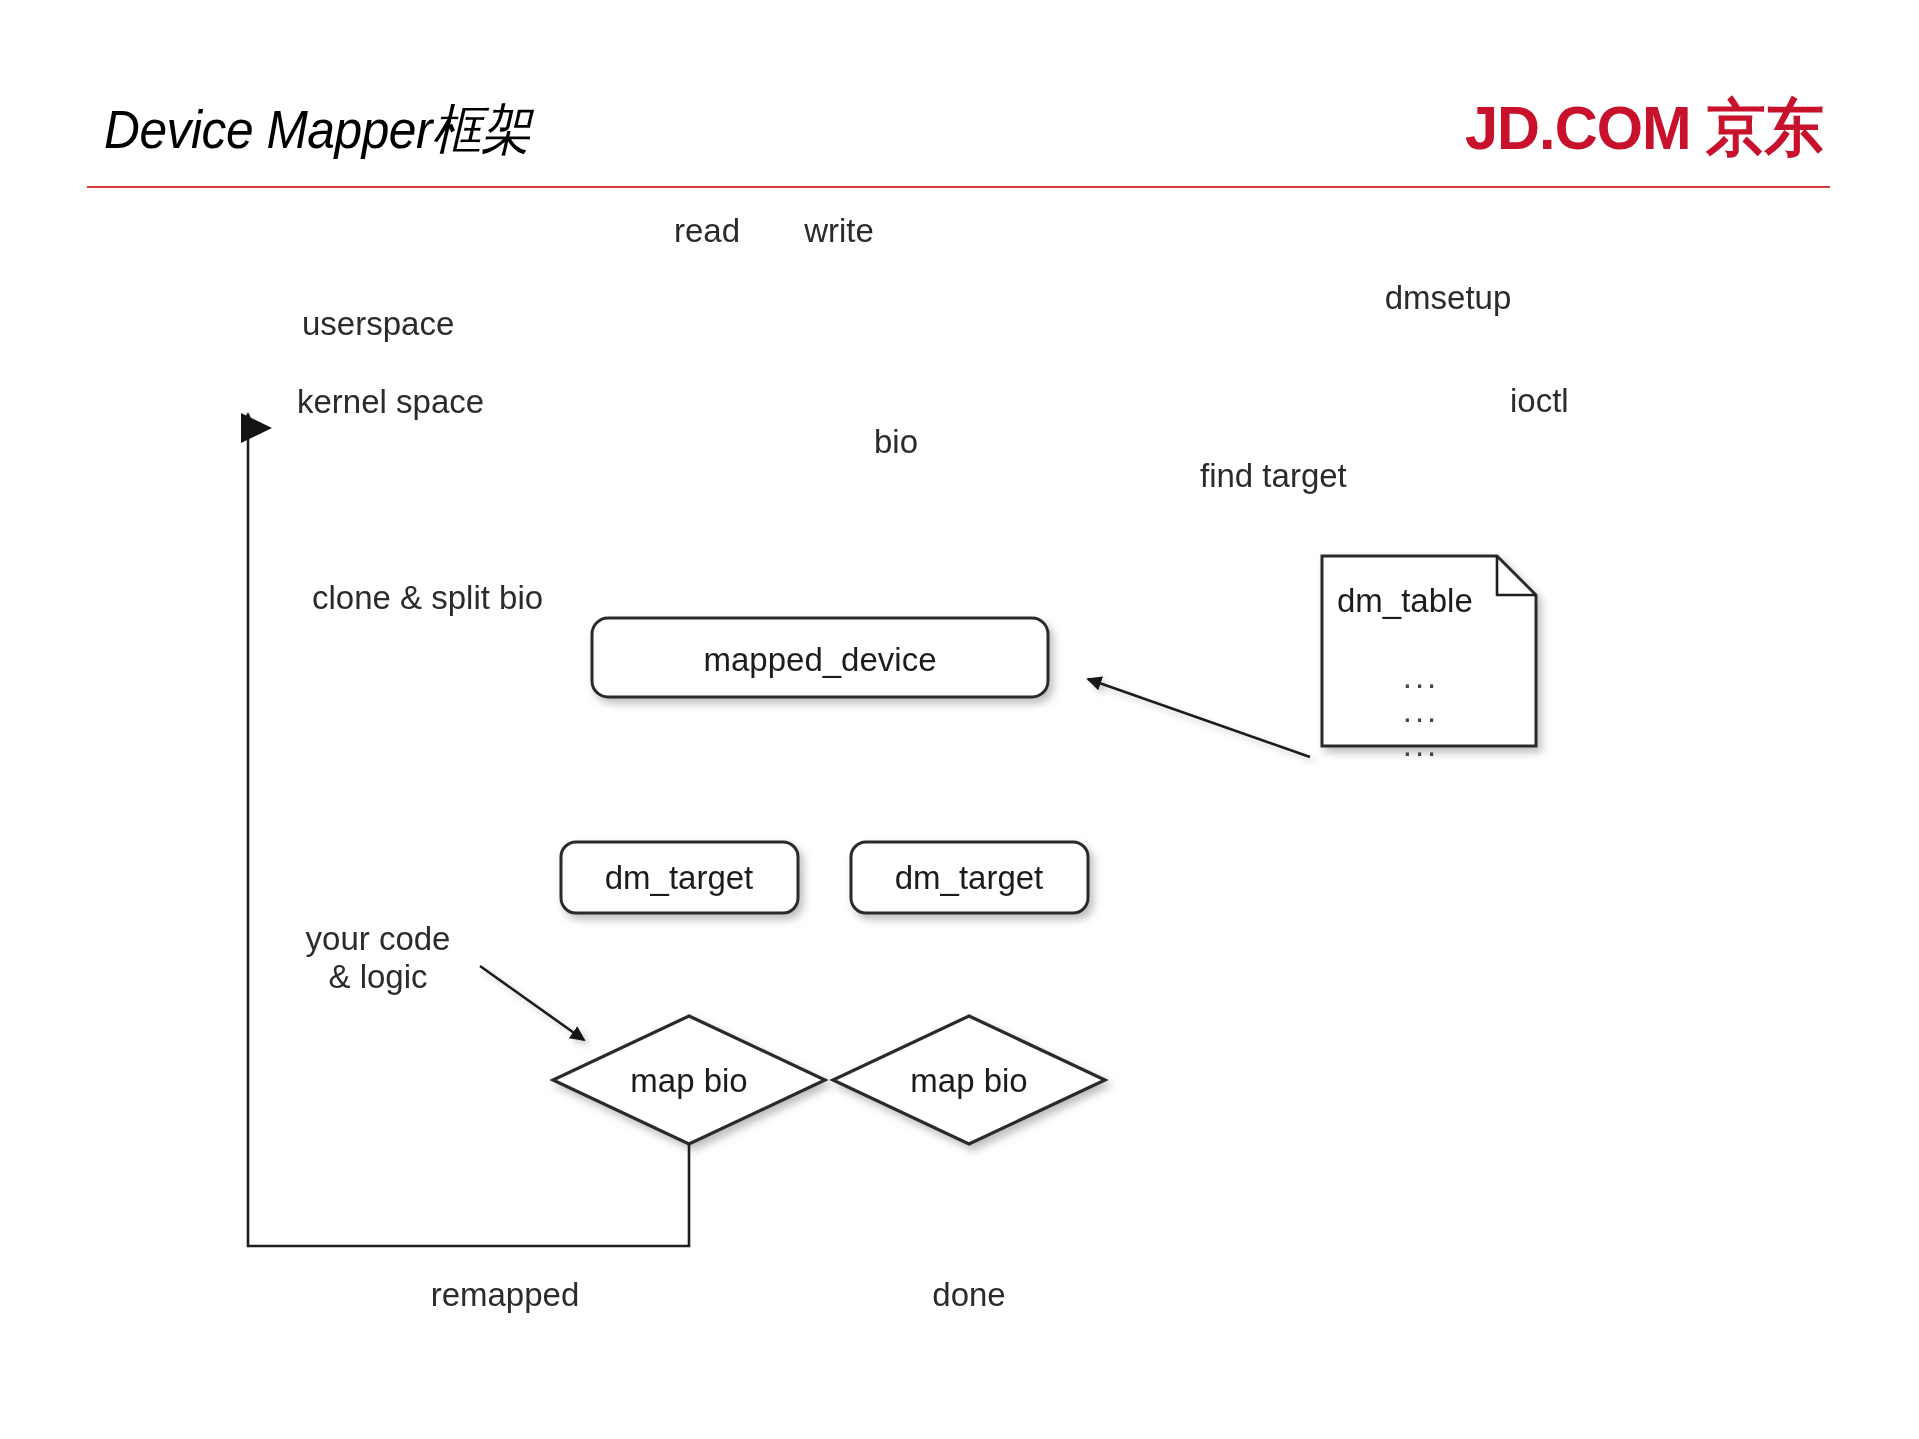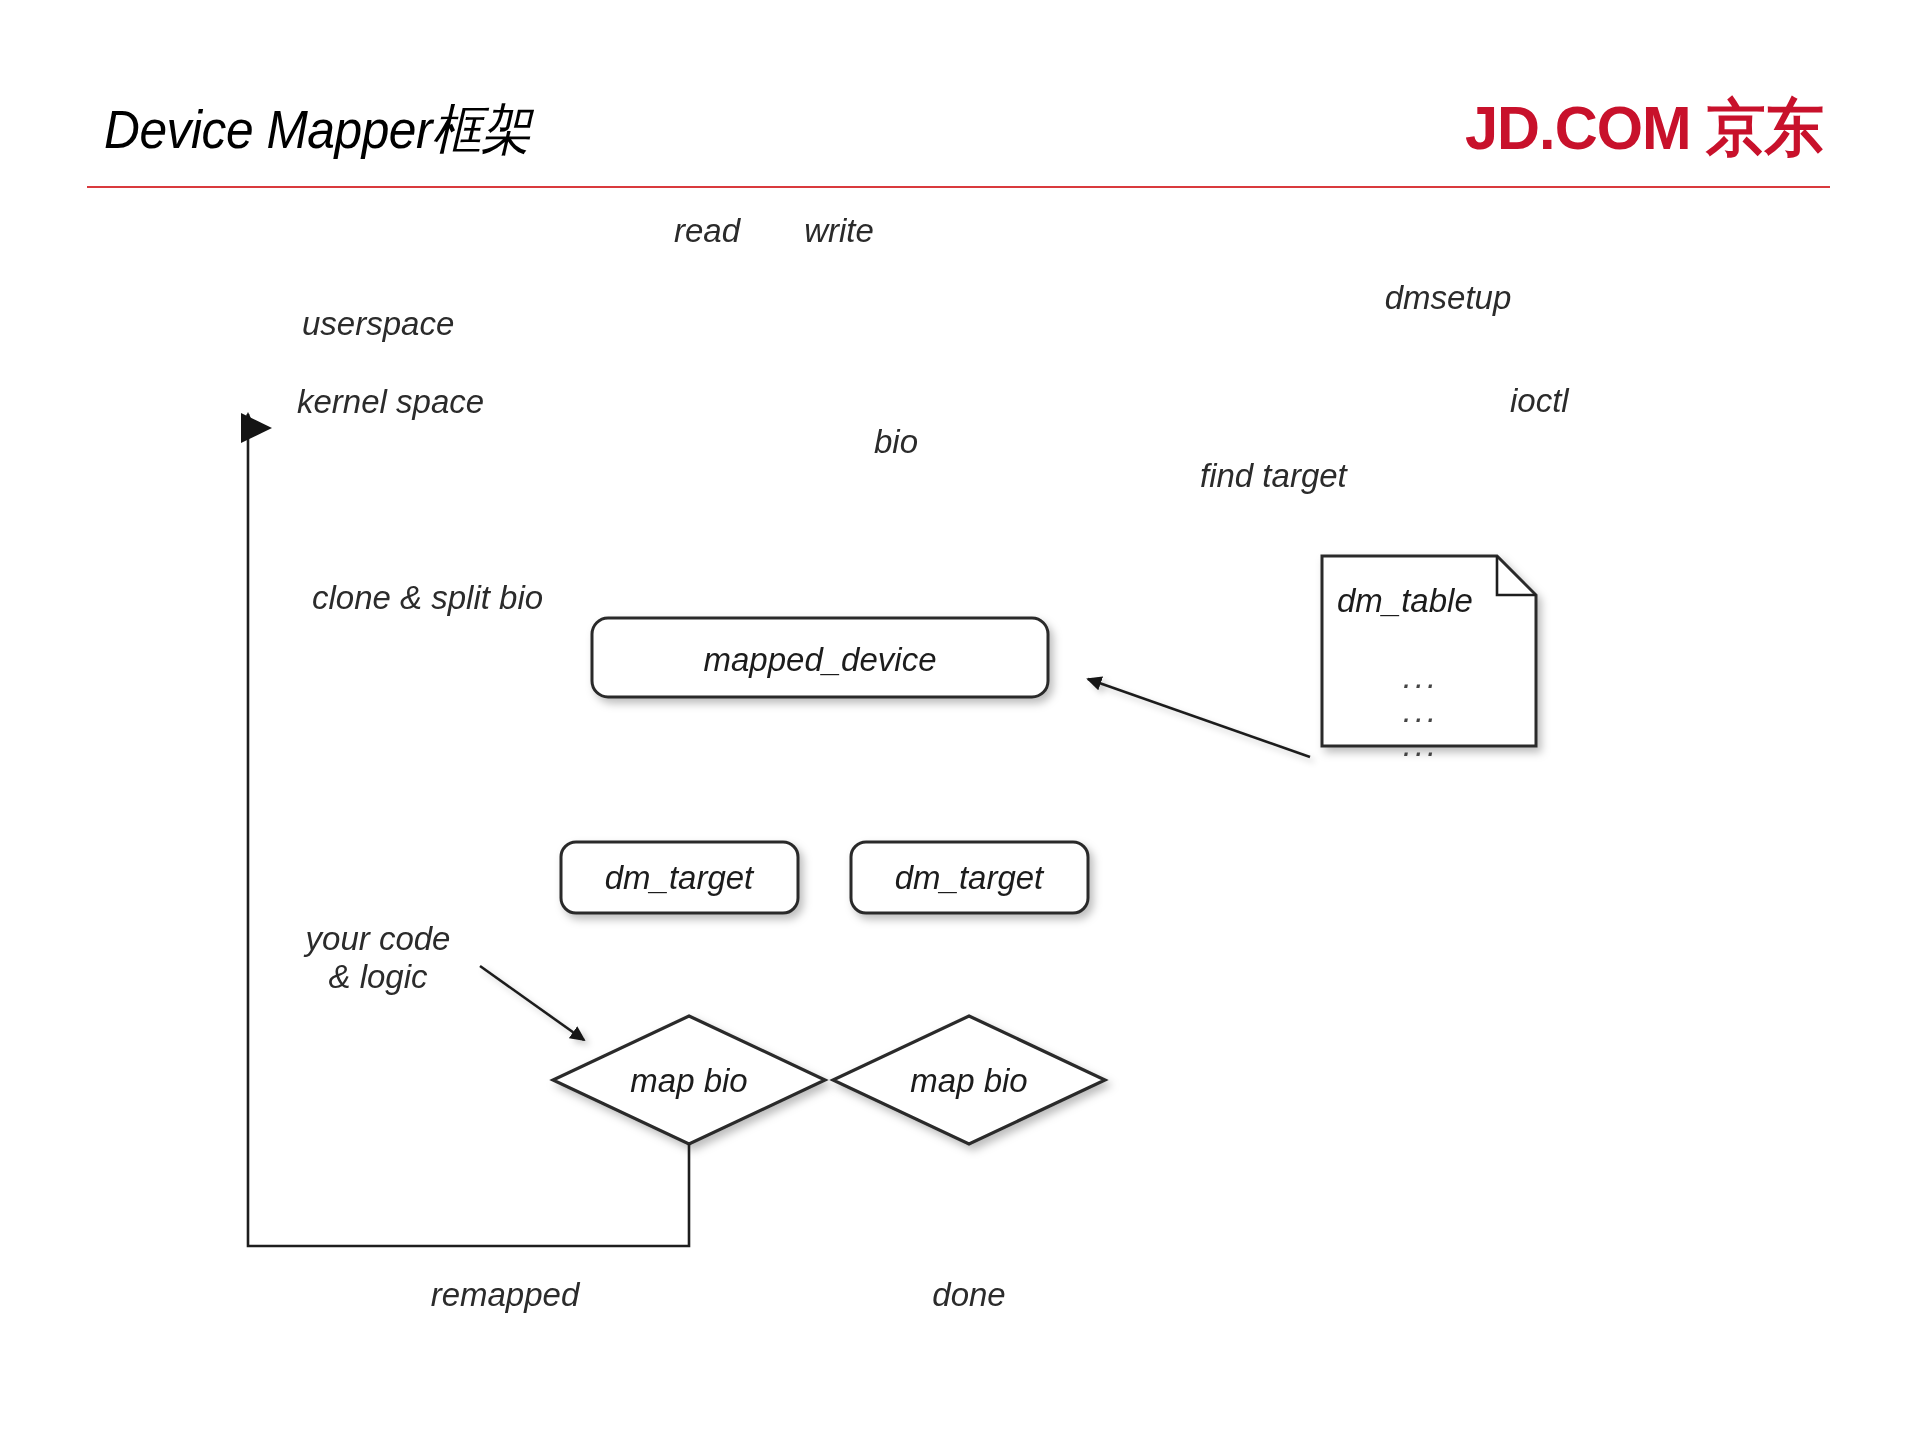--- a/index.html
+++ b/index.html
@@ -59,21 +59,20 @@
     background: #D93A3E;
   }
 
   
   #diagram-canvas {
     position: absolute;
     left: 0;
     top: 160px;
     width: 1902px;
     height: 1279px;
-    font-style: italic;
   }
   #diagram-svg { display: block; }
 
   .dg-text {
     font-family: "Liberation Sans", sans-serif;
     font-size: 33px;
     fill: #2b2b2b;
   }
   .dg-text-node {
     font-family: "Liberation Sans", sans-serif;

